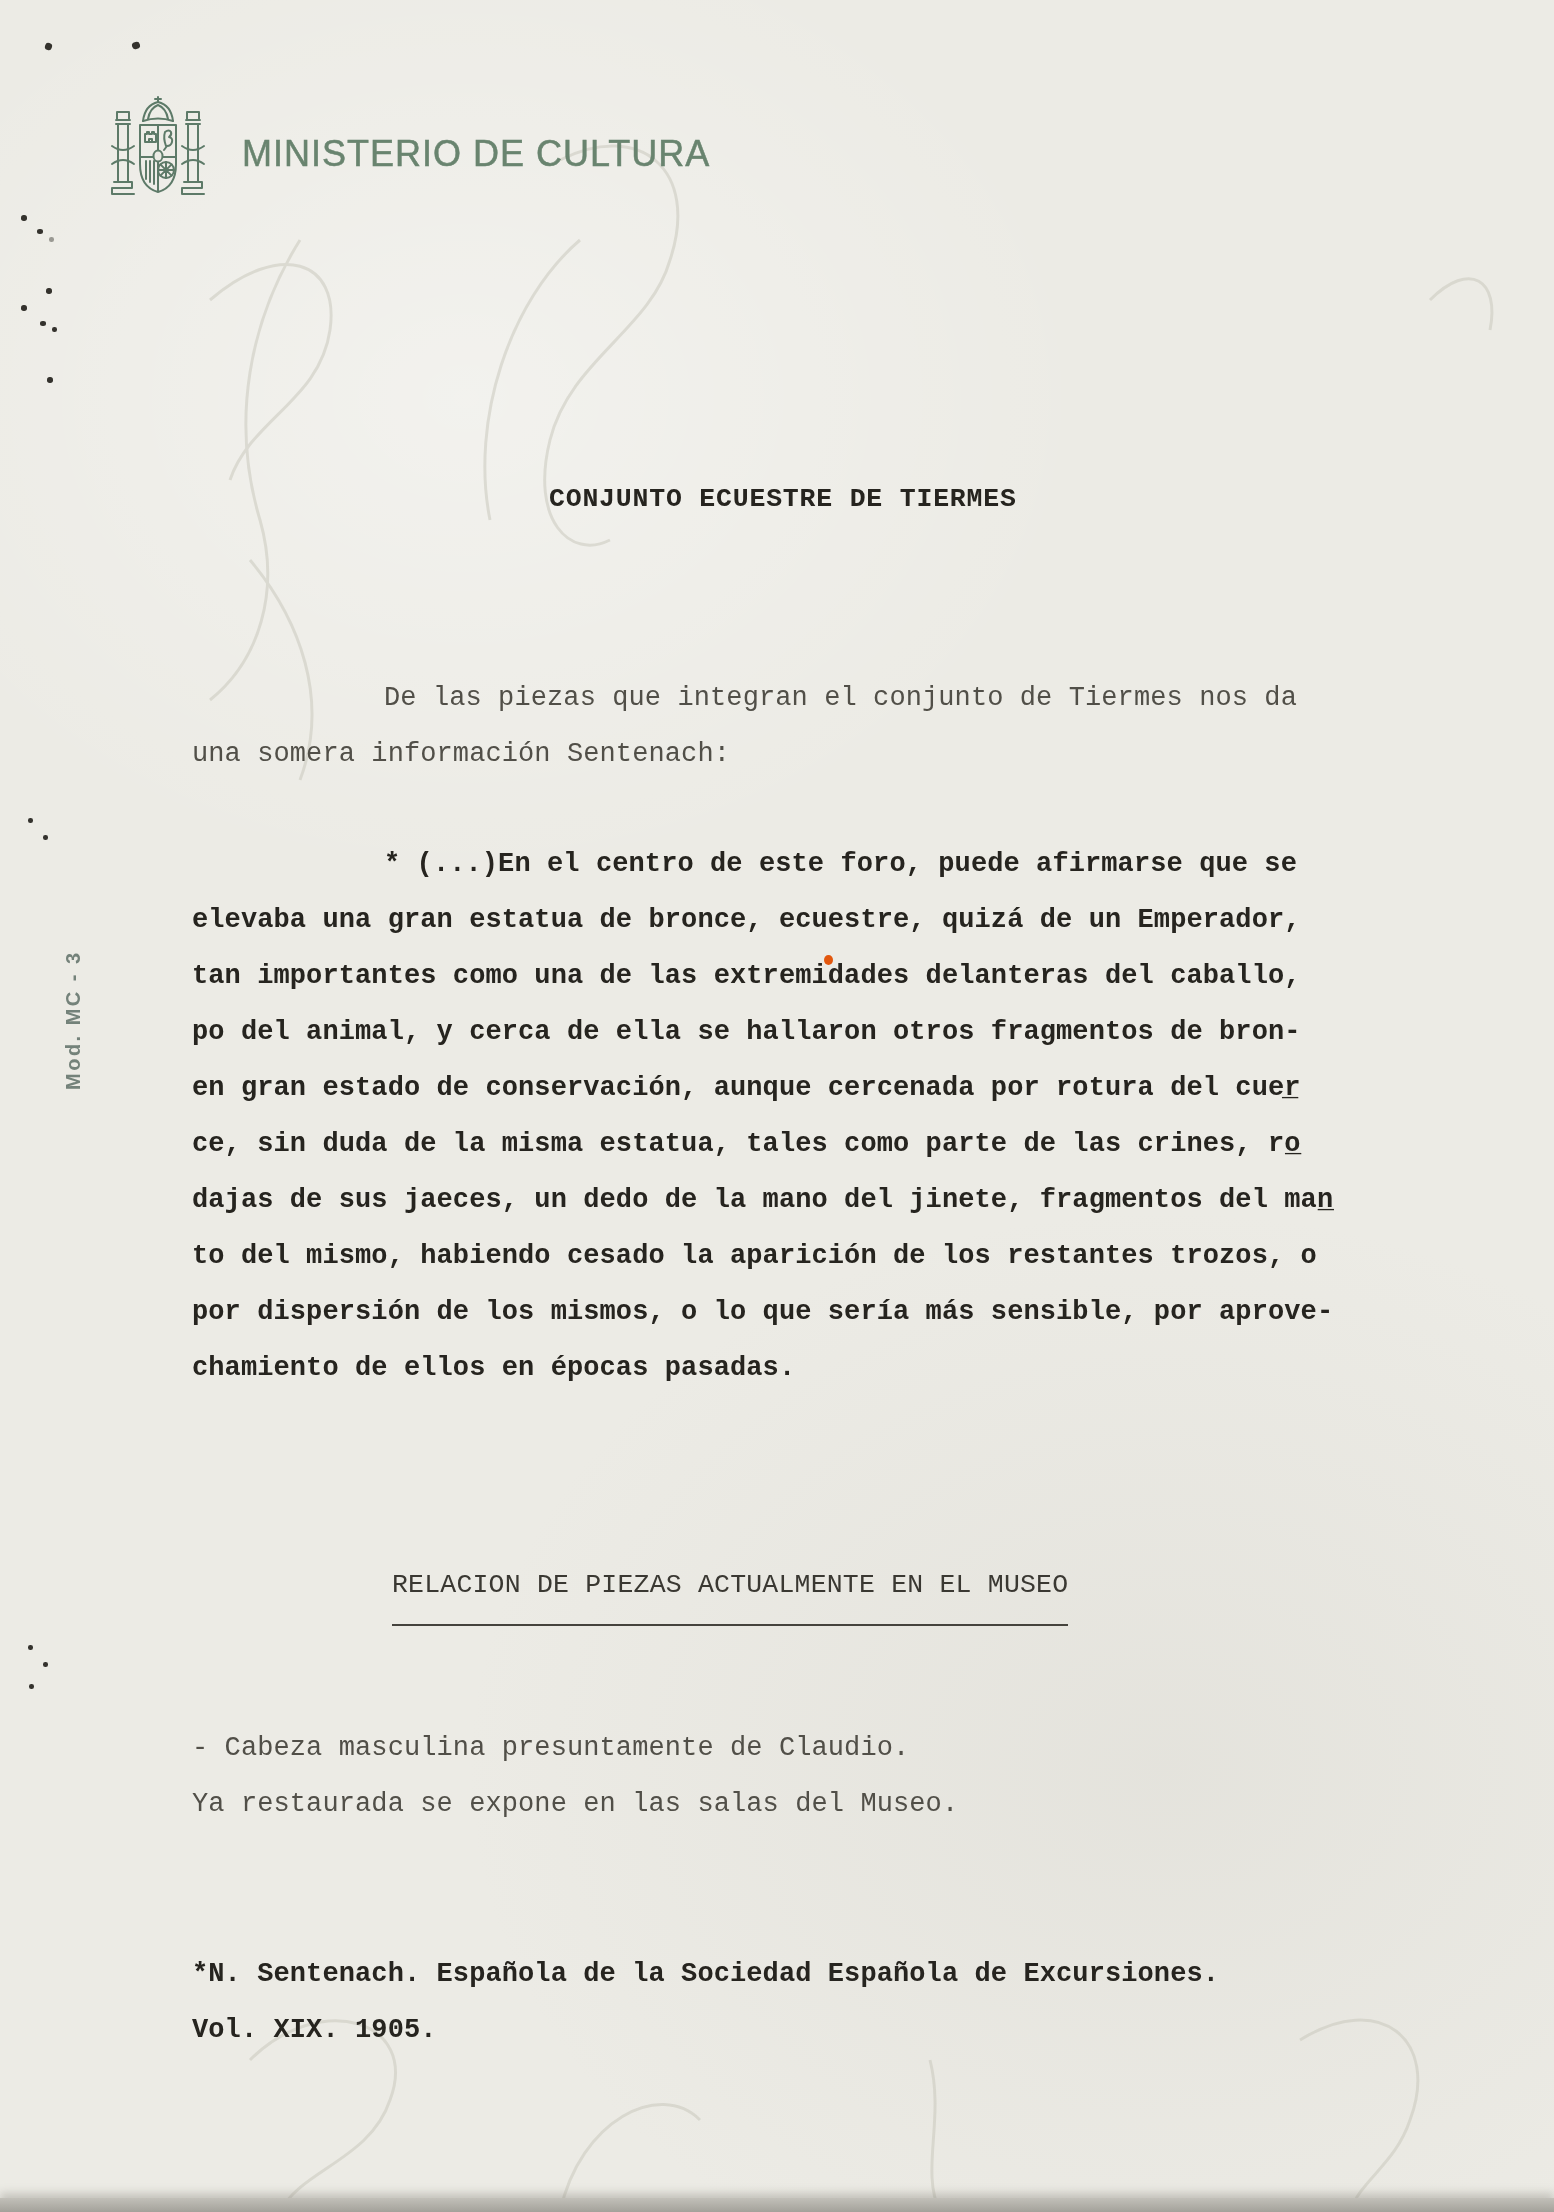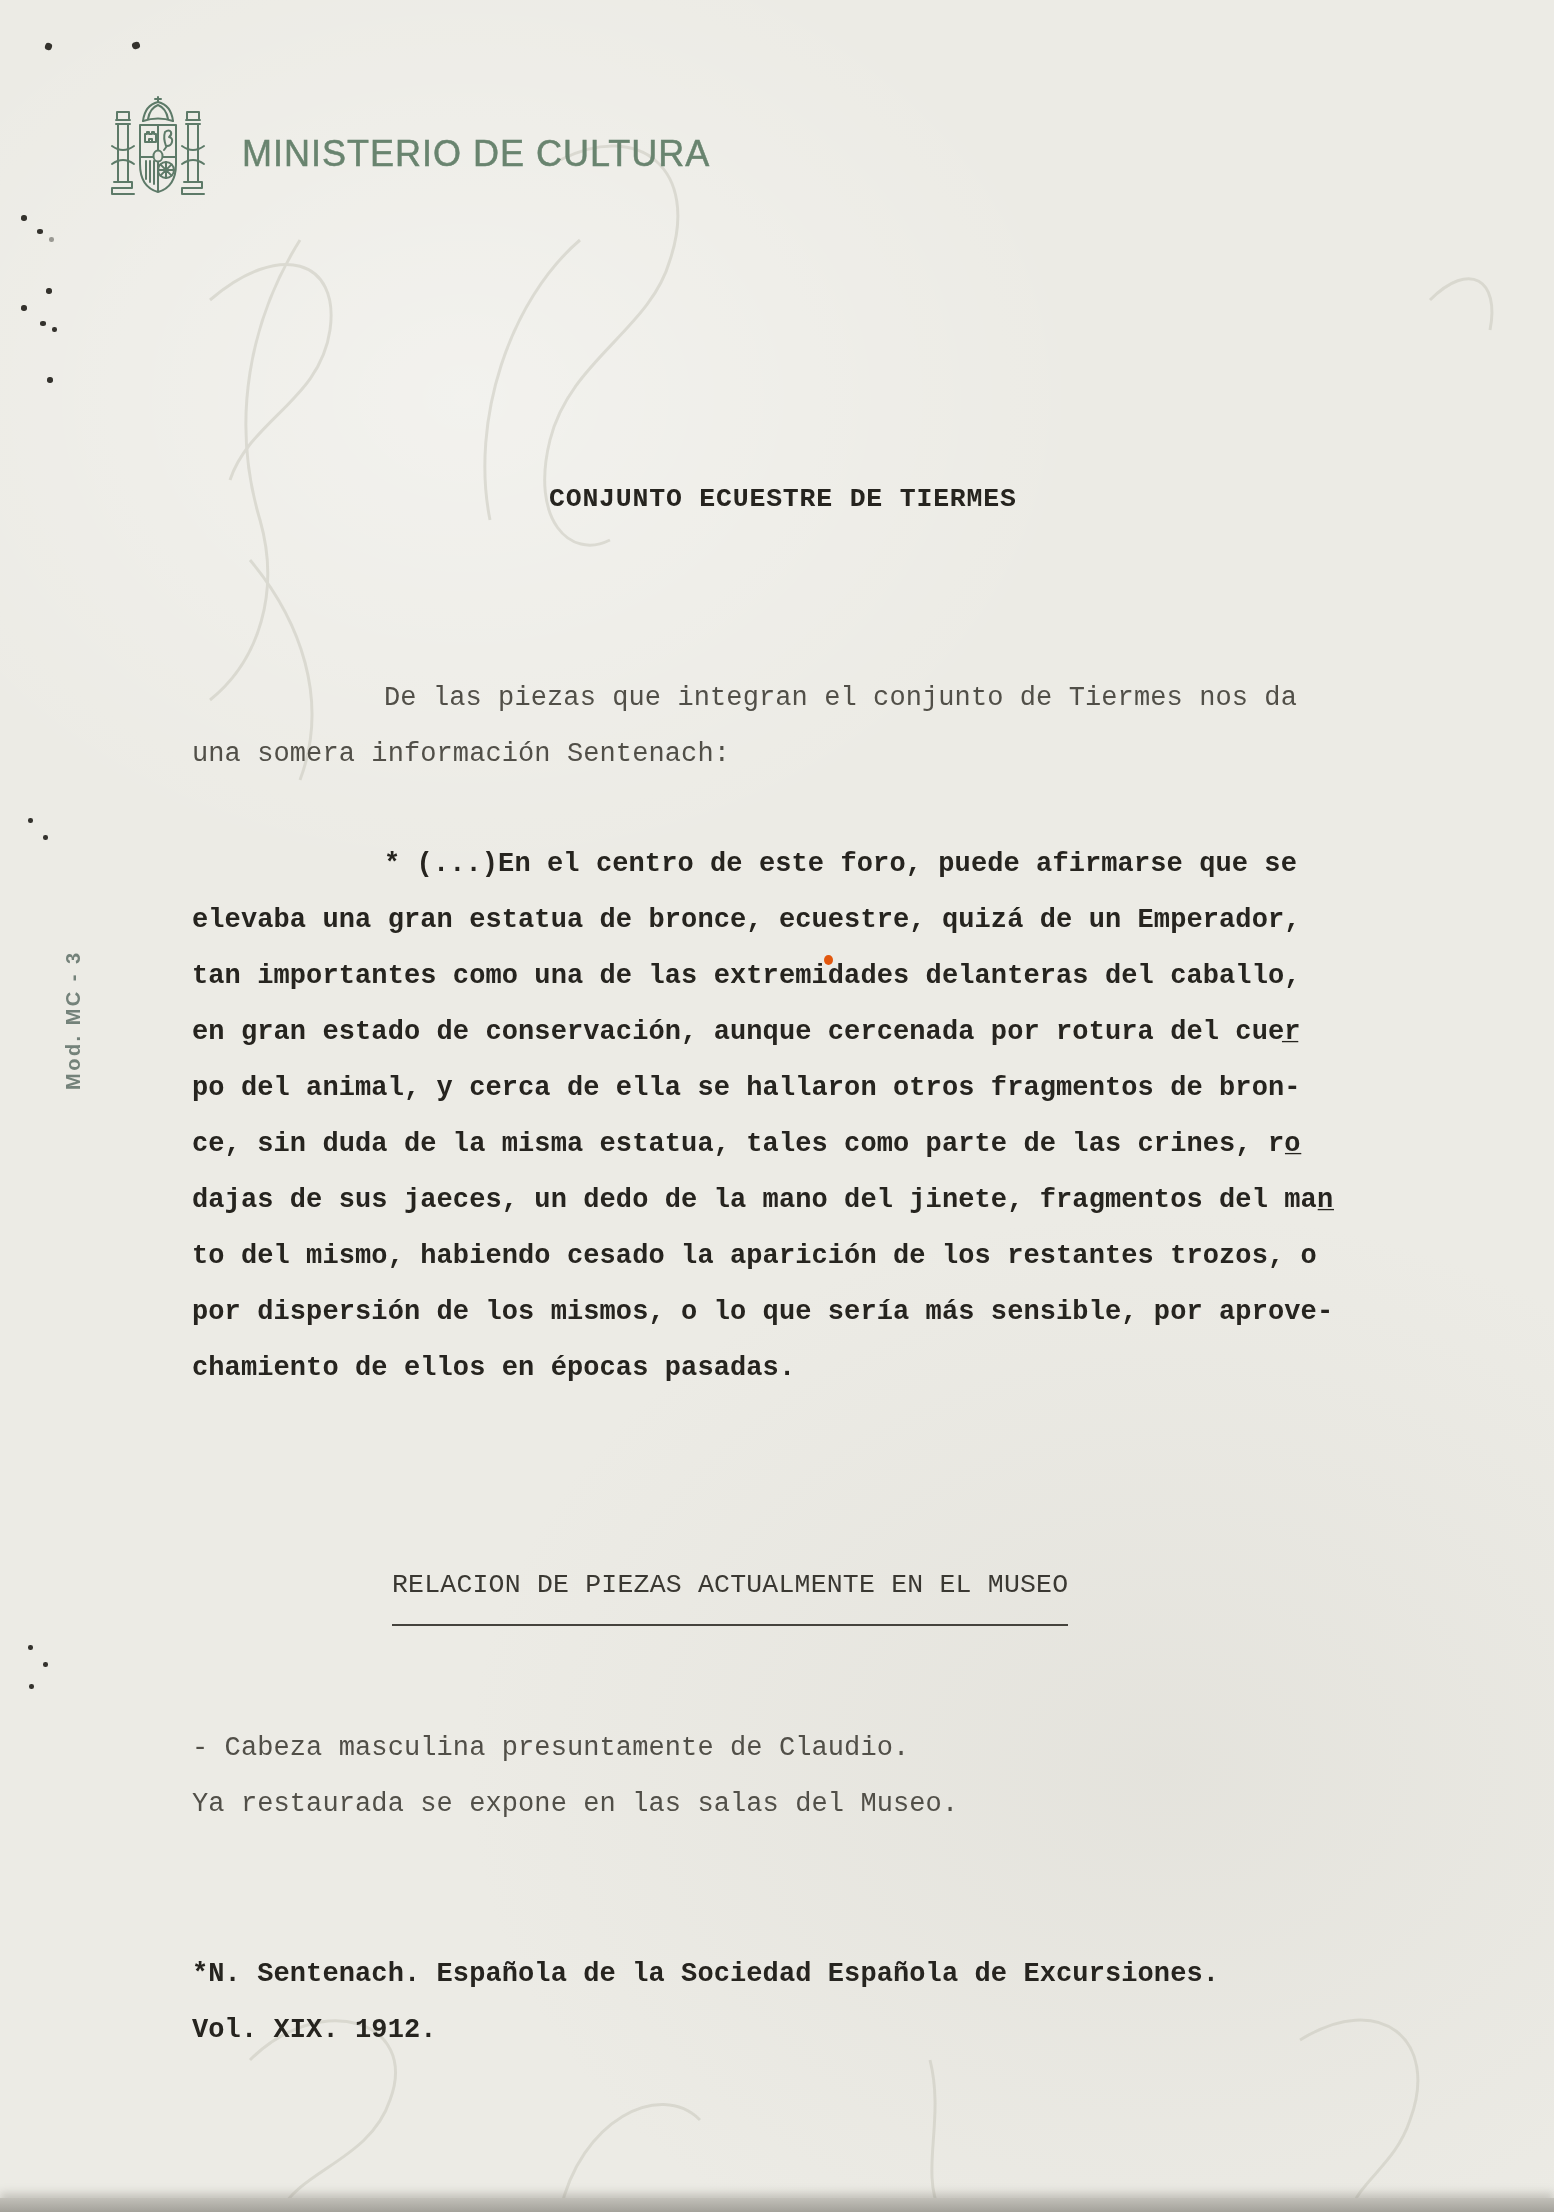--- a/index.html
+++ b/index.html
@@ -117,39 +117,39 @@
 
   <section class="tw" style="top:670px">
     <div class="line indent">De las piezas que integran el conjunto de Tiermes nos da</div>
     <div class="line">una somera información Sentenach:</div>
   </section>
 
   <section class="tw bold" style="top:836px">
     <div class="line indent">* (...)En el centro de este foro, puede afirmarse que se</div>
     <div class="line">elevaba una gran estatua de bronce, ecuestre, quizá de un Emperador,</div>
     <div class="line">tan importantes como una de las extremidades delanteras del caballo,</div>
+    <div class="line">po del animal, y cerca de ella se hallaron otros fragmentos de bron-</div>
     <div class="line">en gran estado de conservación, aunque cercenada por rotura del cuer̲</div>
-    <div class="line">po del animal, y cerca de ella se hallaron otros fragmentos de bron-</div>
     <div class="line">ce, sin duda de la misma estatua, tales como parte de las crines, ro̲</div>
     <div class="line">dajas de sus jaeces, un dedo de la mano del jinete, fragmentos del man̲</div>
     <div class="line">to del mismo, habiendo cesado la aparición de los restantes trozos, o</div>
     <div class="line">por dispersión de los mismos, o lo que sería más sensible, por aprove-</div>
     <div class="line">chamiento de ellos en épocas pasadas.</div>
   </section>
 
   <h2 class="section-heading">RELACION DE PIEZAS ACTUALMENTE EN EL MUSEO</h2>
 
   <section class="tw" style="top:1720px">
     <div class="line">- Cabeza masculina presuntamente de Claudio.</div>
     <div class="line">Ya restaurada se expone en las salas del Museo.</div>
   </section>
 
   <section class="tw bold" style="top:1946px">
     <div class="line">*N. Sentenach. Española de la Sociedad Española de Excursiones.</div>
-    <div class="line">Vol. XIX. 1912.</div>
+    <div class="line">Vol. XIX. 1905.</div>
   </section>
 
   <div class="orange-dot"></div>
 
   <div class="speck" style="left:45px;top:43px;width:7px;height:7px;transform:rotate(20deg)"></div>
   <div class="speck" style="left:132px;top:42px;width:8px;height:7px;transform:rotate(-15deg)"></div>
   <div class="speck" style="left:21px;top:215px;width:6px;height:6px"></div>
   <div class="speck" style="left:37px;top:229px;width:6px;height:5px"></div>
   <div class="speck" style="left:49px;top:237px;width:5px;height:5px;opacity:0.45"></div>
   <div class="speck" style="left:46px;top:288px;width:6px;height:6px"></div>

